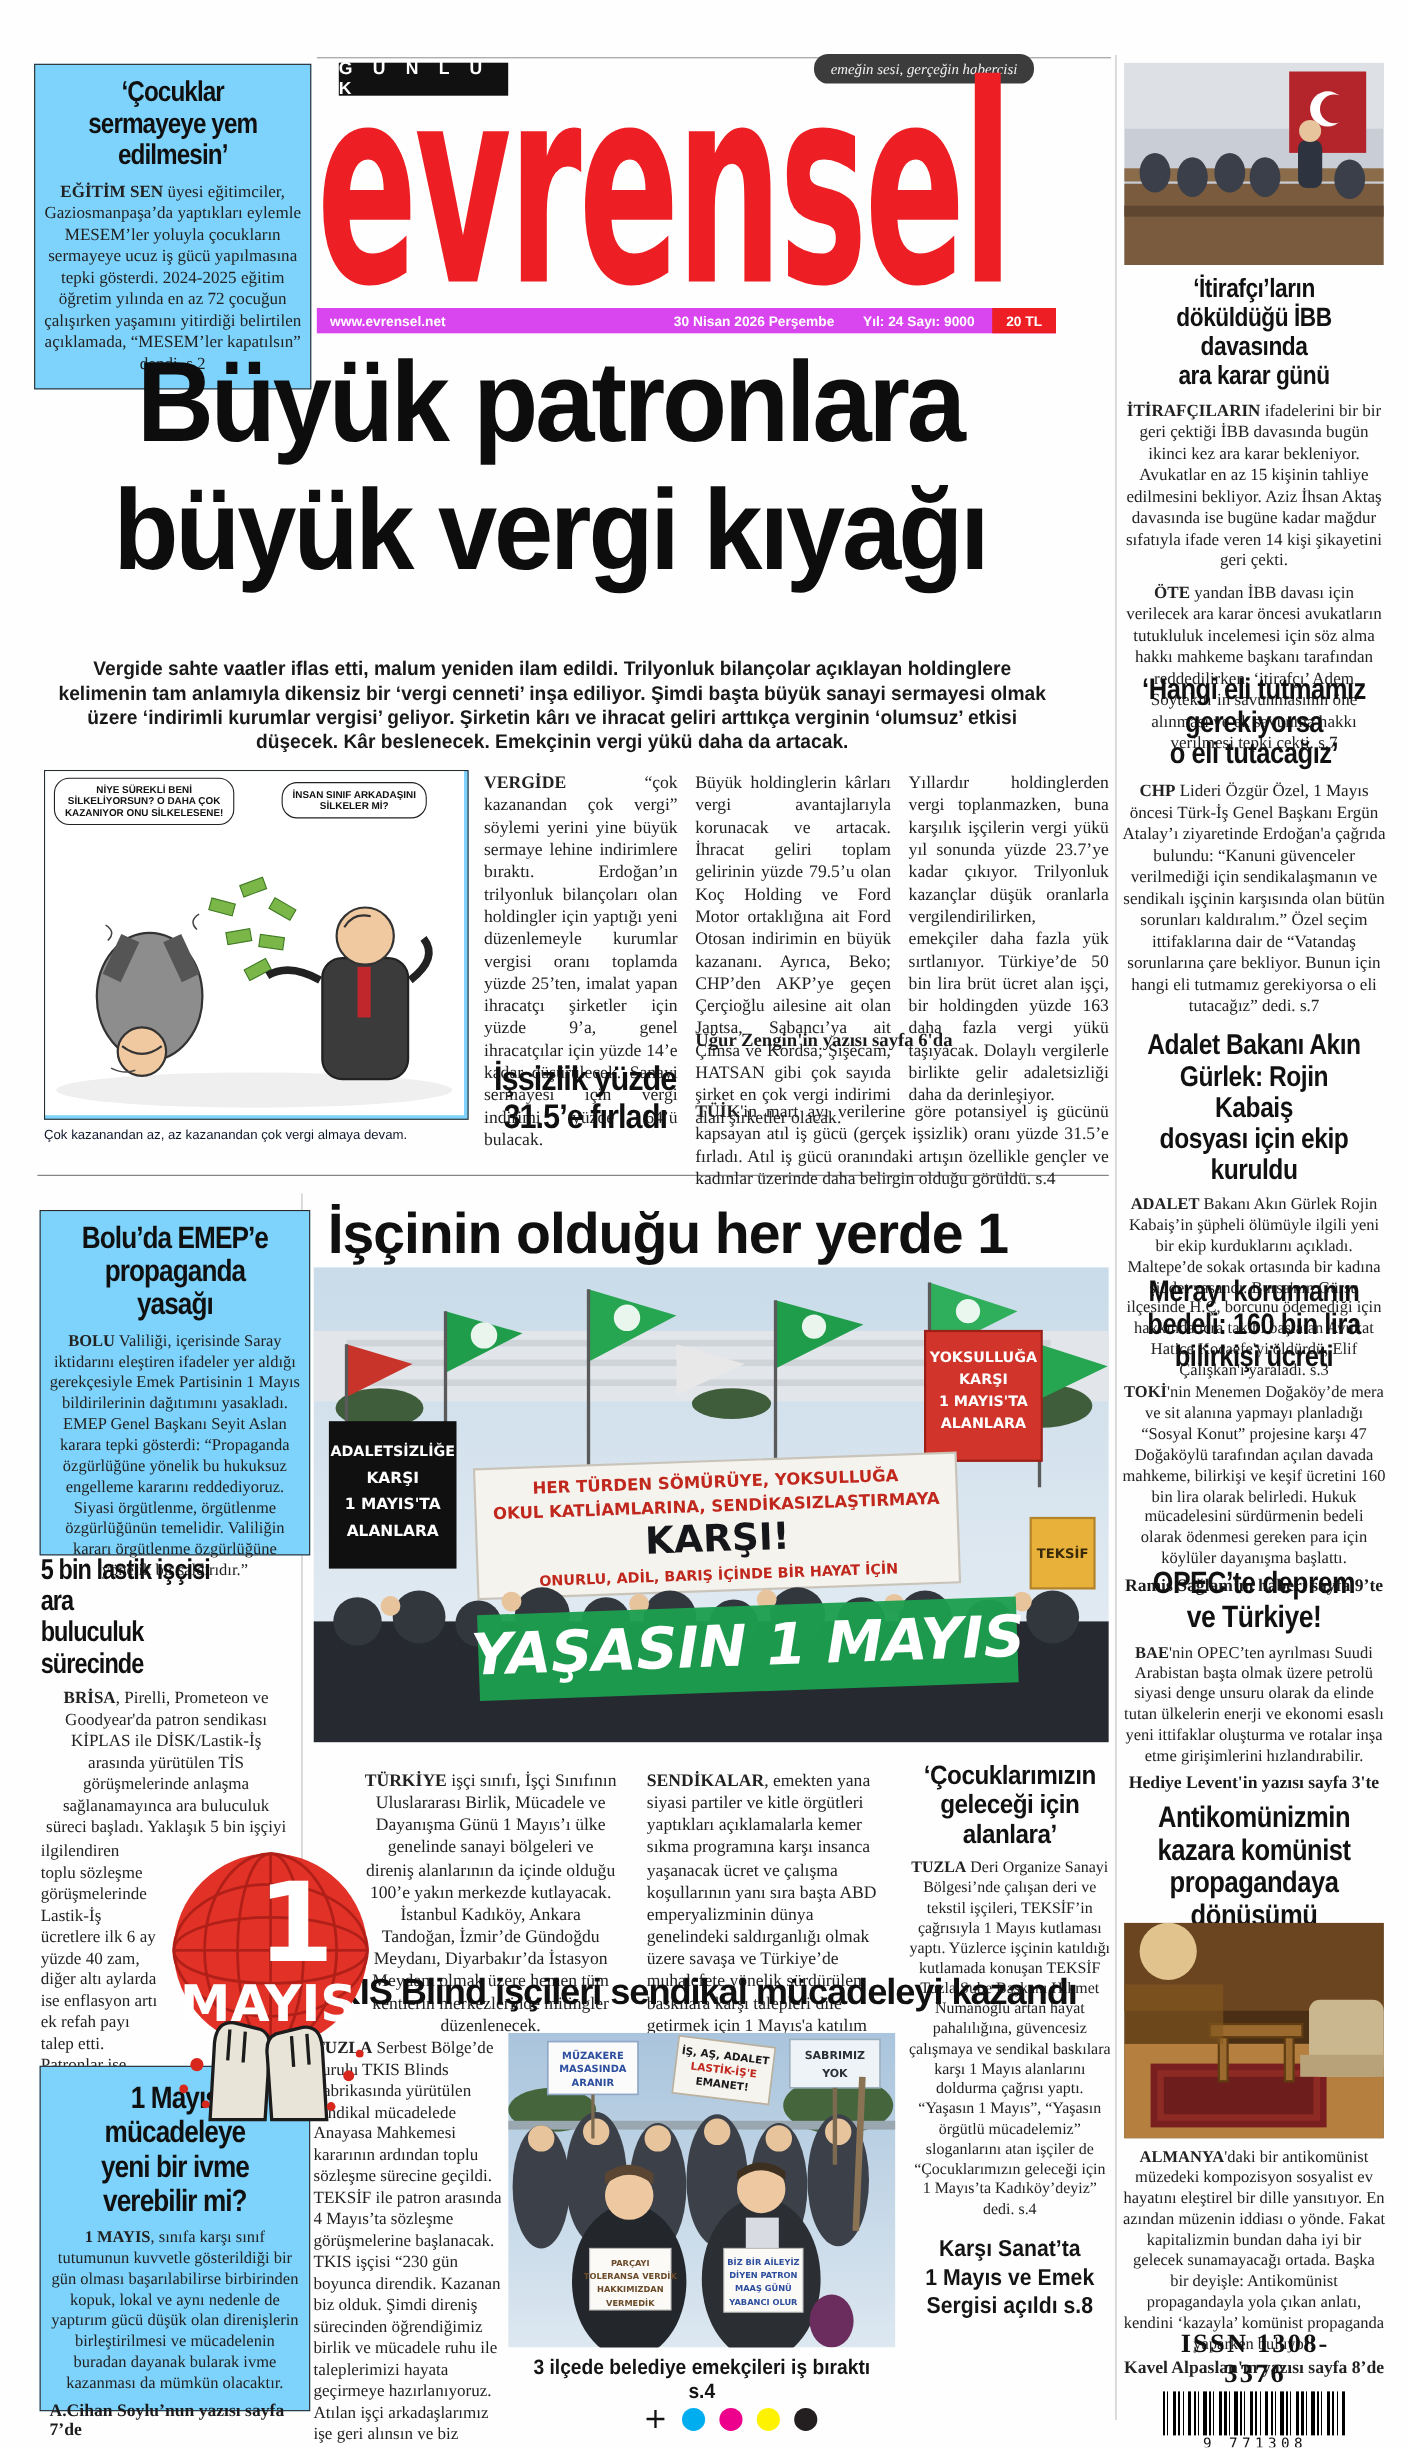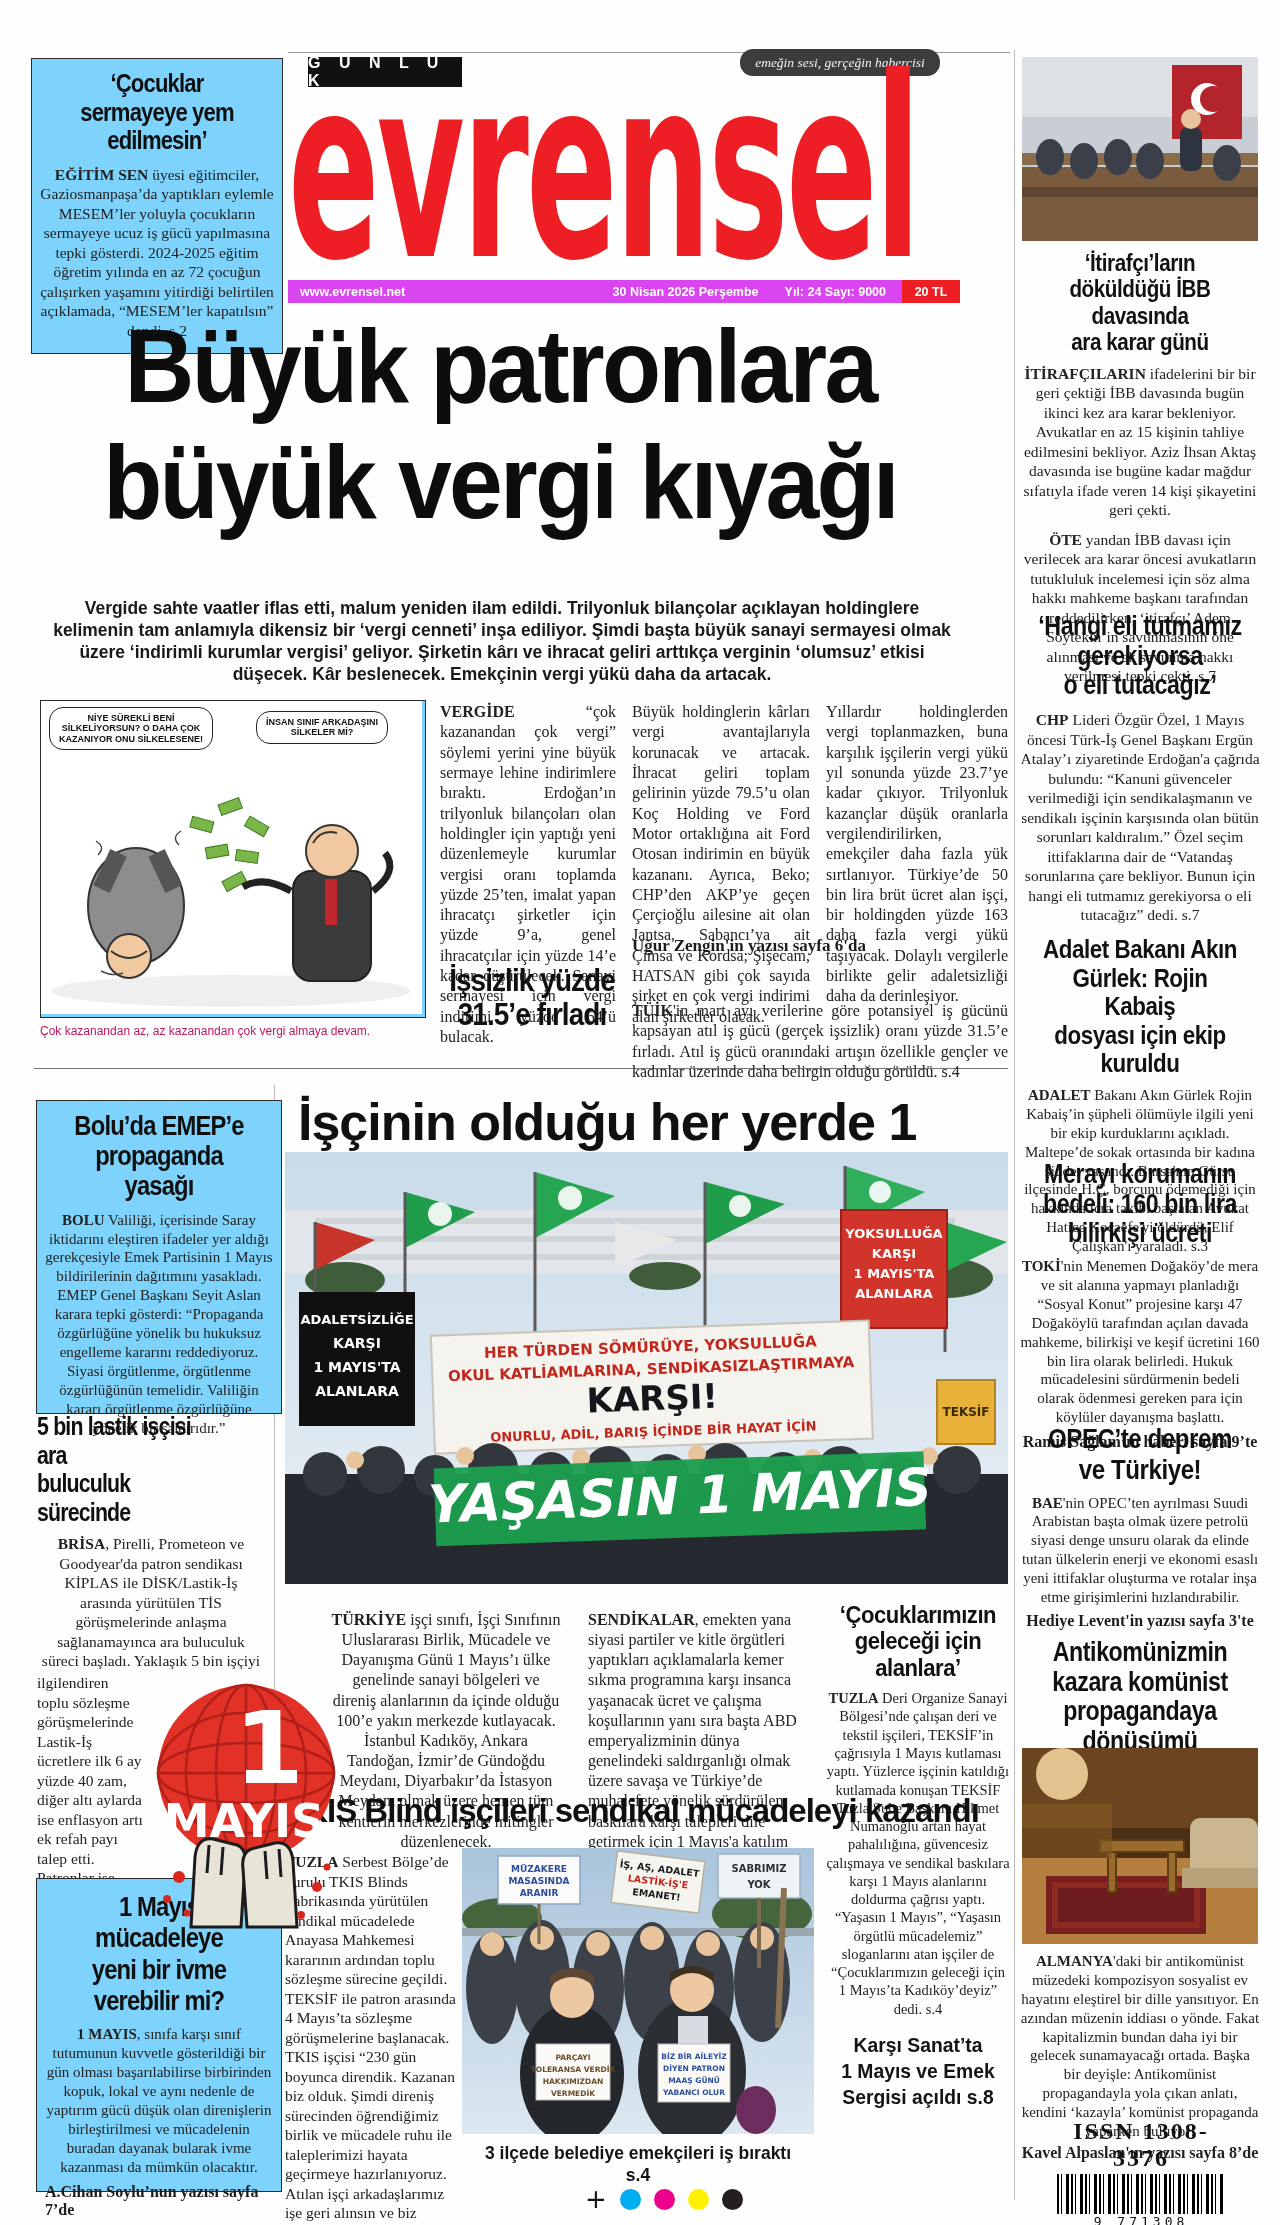--- a/index.html
+++ b/index.html
@@ -28,21 +28,21 @@
   .price{background:#ed1f24;color:#fff;height:100%;display:flex;align-items:center;justify-content:center;width:58px;}
   .gunluk{background:#111;color:#fff;display:flex;align-items:center;justify-content:center;
     font-family:"Liberation Sans","DejaVu Sans",sans-serif;font-weight:700;font-size:16px;letter-spacing:7px;}
   .slogan{background:#3c3c3c;color:#f2f2f2;border-radius:13px;display:flex;align-items:center;justify-content:center;
     font-style:italic;font-size:13.5px;font-family:"Liberation Serif",serif;}
   .bigline{font-family:"Liberation Sans","DejaVu Sans",sans-serif;font-weight:700;color:#0d0d0d;
     font-size:104px;line-height:1.12;letter-spacing:-3px;text-align:center;transform:scaleX(.93);transform-origin:center top;white-space:nowrap;}
   .standfirst{font-family:"Liberation Sans","DejaVu Sans",sans-serif;font-weight:700;color:#191919;
     font-size:18px;line-height:1.22;text-align:center;transform:scaleX(.97);transform-origin:center top;}
   .sectitle{font-family:"Liberation Sans","DejaVu Sans",sans-serif;font-weight:700;color:#101010;letter-spacing:-1px;}
-  .caption{font-family:"Liberation Sans","DejaVu Sans",sans-serif;font-size:12px;color:#be185d;}
+  .caption{font-family:"Liberation Sans","DejaVu Sans",sans-serif;font-size:12px;color:#0f172a;}
   .capbold{font-family:"Liberation Sans","DejaVu Sans",sans-serif;font-weight:700;font-size:19px;color:#141414;transform:scaleX(.92);transform-origin:center top;}
   .bubble{position:absolute;border:1.5px solid #222;border-radius:14px;background:#fff;
     font-family:"Liberation Sans","DejaVu Sans",sans-serif;font-weight:700;font-size:9px;line-height:1.15;
     padding:5px 6px;text-align:center;color:#111;}
   .globe-float{float:right;width:186px;height:252px;margin:4px -72px 0 8px;position:relative;z-index:3;}
   .barcode{width:168px;height:40px;background:repeating-linear-gradient(90deg,#000 0 2px,#fff 2px 4px,#000 4px 5px,#fff 5px 9px,#000 9px 12px,#fff 12px 14px);}
   .issn-label{font-family:"Liberation Serif",serif;font-weight:700;font-size:24px;letter-spacing:2px;color:#111;}
   .issn-digits{font-family:"DejaVu Sans Mono","Liberation Mono",monospace;font-size:13px;letter-spacing:4px;color:#111;}
   .dot{width:21px;height:21px;border-radius:50%;display:inline-block;margin-left:9px;vertical-align:middle;}
   .plus{font-family:"DejaVu Sans",sans-serif;font-size:26px;font-weight:400;color:#111;vertical-align:middle;}

